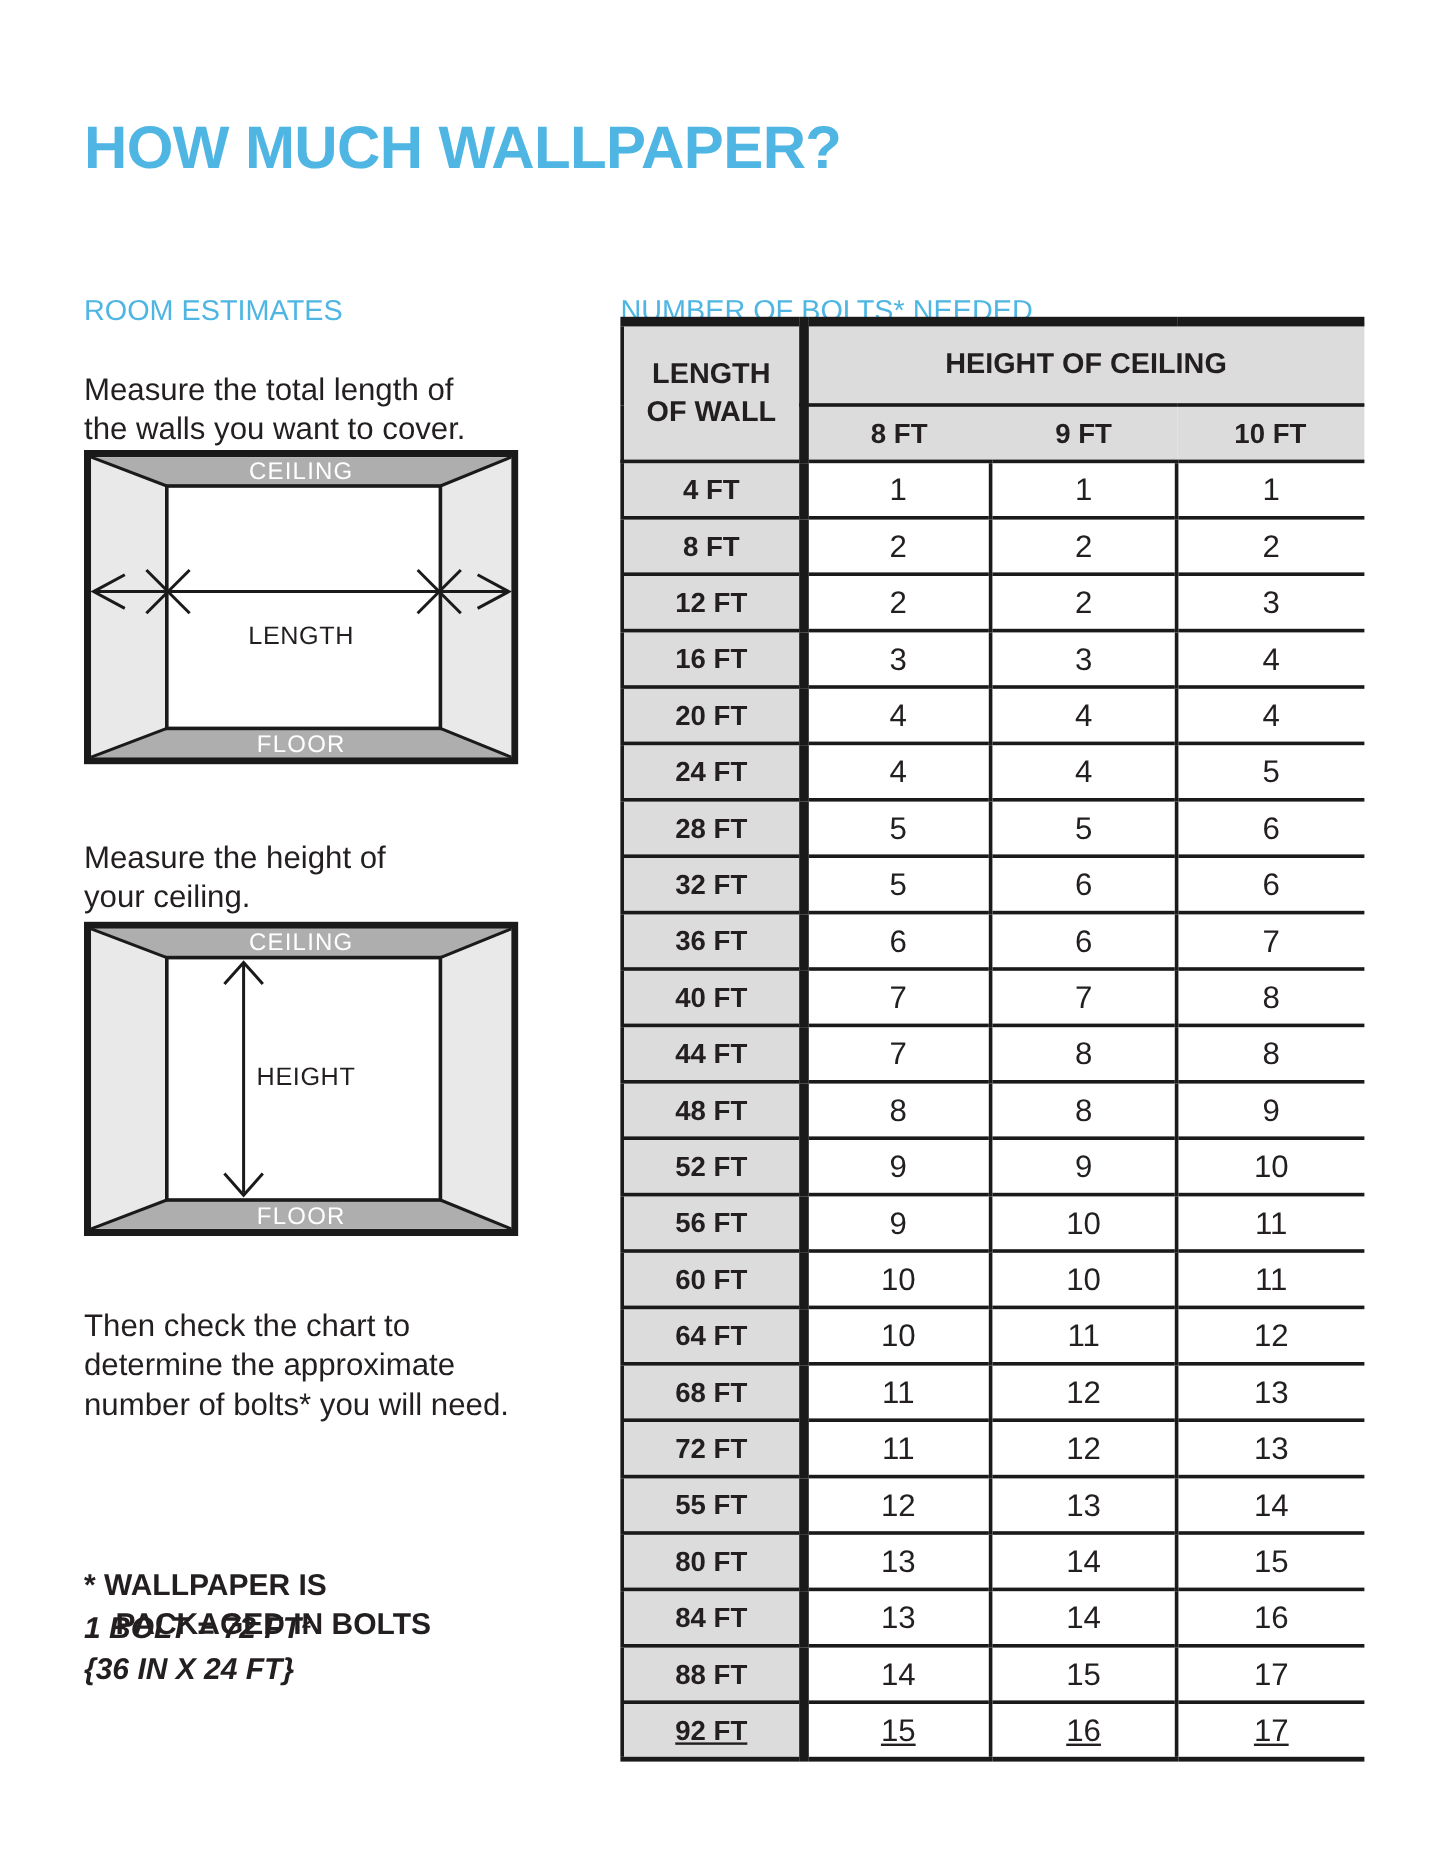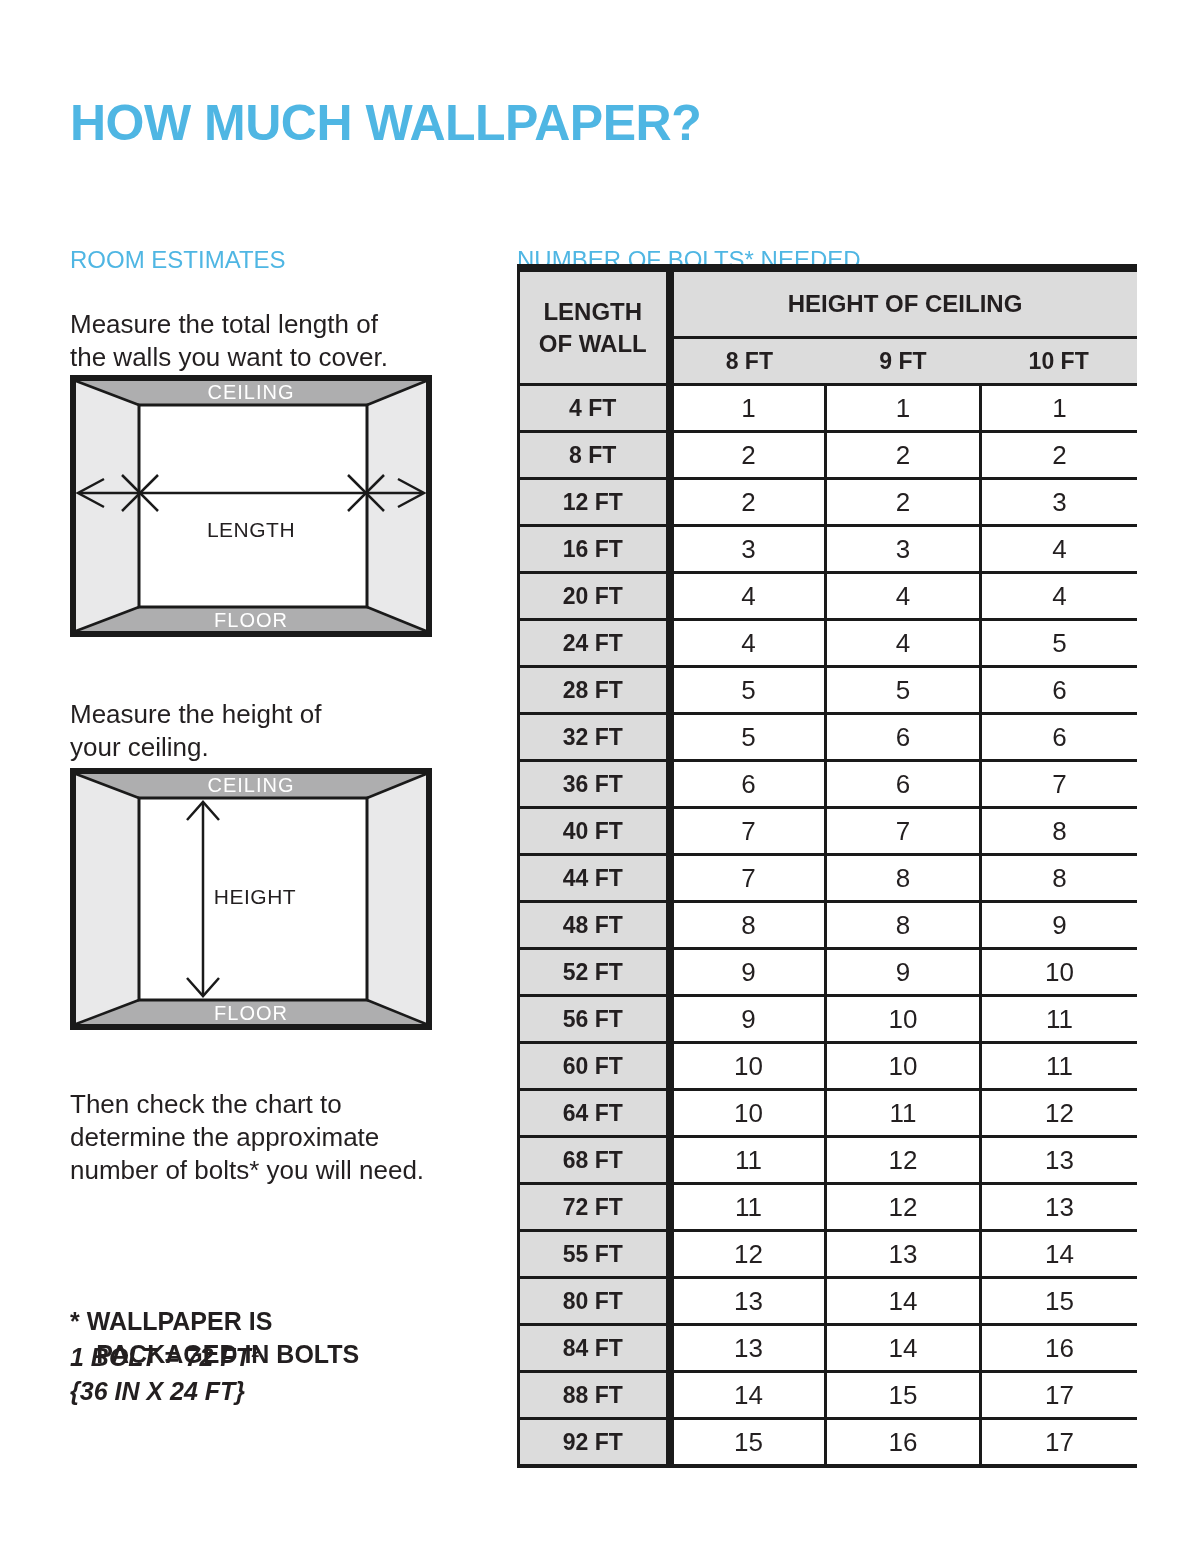--- a/index.html
+++ b/index.html
@@ -81,21 +81,21 @@
     border-top:3px solid var(--line);
     font-size:23px;font-weight:bold;height:44px;
   }
   tbody td{
     background:#ffffff;
     border-top:3px solid var(--line);
     border-left:3px solid var(--line);
     font-size:26px;height:44px;
   }
   tbody td:last-child{border-right:none;}
-  tbody tr:last-child th, tbody tr:last-child td{border-bottom:4px solid var(--line);}
+  tbody tr:last-child th, tbody tr:last-child td{border-bottom:4px solid var(--line);text-decoration:underline;}
 </style>
 </head>
 <body>
 
 <h1 class="page-title">HOW MUCH WALLPAPER?</h1>
 
 <h2 class="section-heading" id="room-heading">ROOM ESTIMATES</h2>
 
 <p class="para" id="step1">Measure the total length of
 the walls you want to cover.</p>

